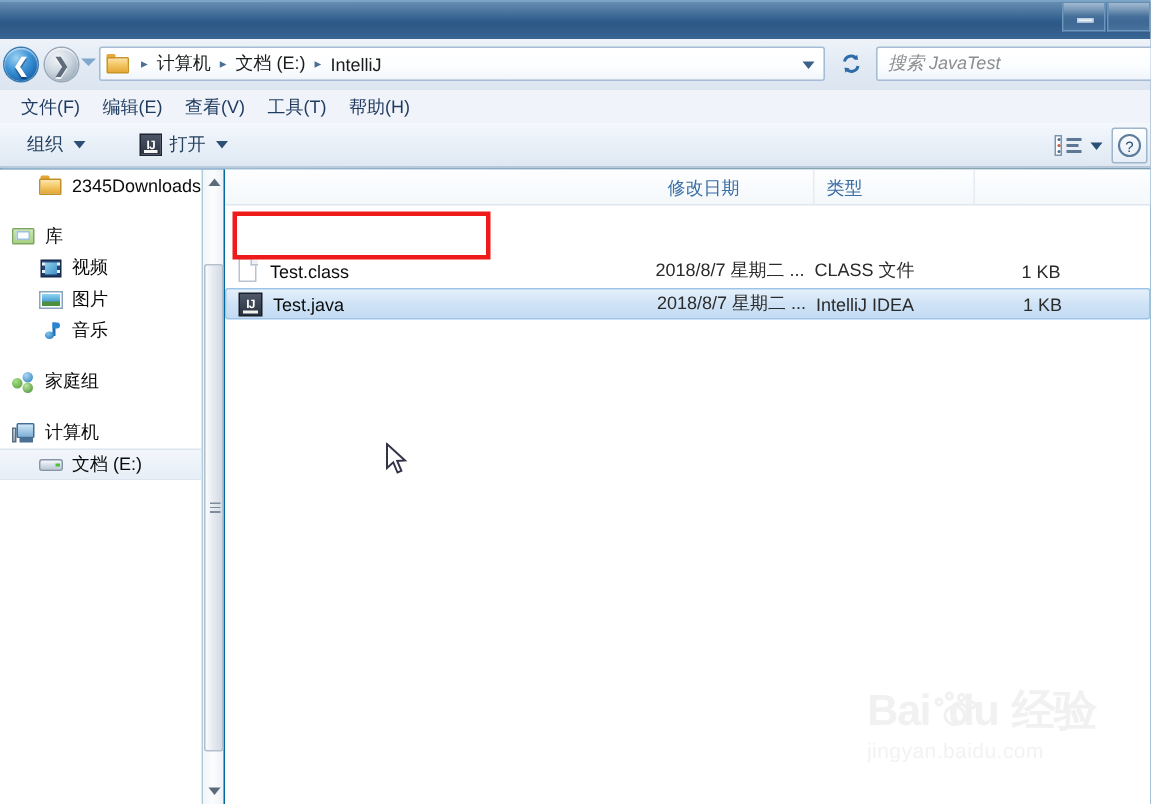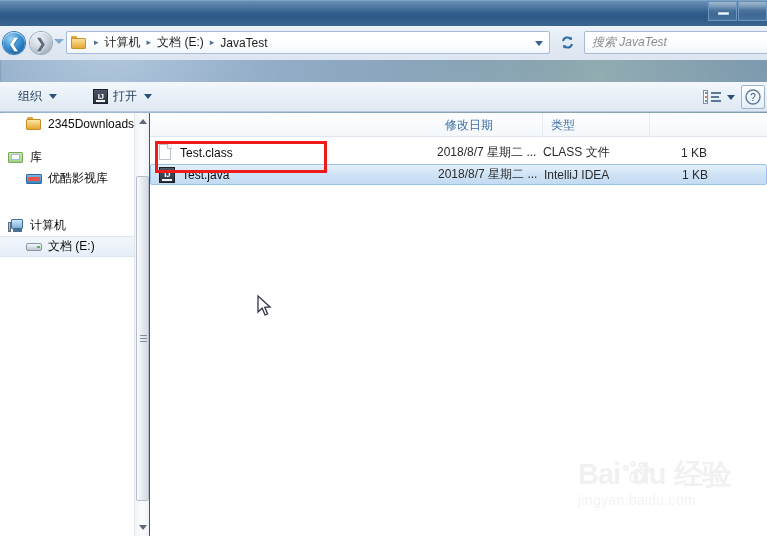--- a/index.html
+++ b/index.html
@@ -225,21 +225,21 @@
     width: 24px; height: 24px;
     border: 1px solid #9fb5cc;
     border-radius: 2px;
     background: linear-gradient(180deg, #fdfeff, #e6eef7);
     position: relative; overflow: hidden;
   }
 
   
   #content {
     position: absolute; left: 0; top: 113px; width: 767px; height: 423px;
-    background: #be185d;
+    background: #0369a1;
   }
 
   
   #sidebar {
     position: absolute; left: 0; top: 0; width: 134px; height: 423px;
     background: #ffffff;
     overflow: hidden;
   }
   .nav-row {
     display: flex; align-items: center;
@@ -408,21 +408,21 @@
     position: absolute; left: 131px; top: 1px;
     width: 0; height: 0;
     border-left: 4px solid transparent;
     border-right: 4px solid transparent;
     border-bottom: 5px solid #91a9c2;
   }
 
   .file-row {
     position: absolute; left: 0; width: 617px; height: 21px;
     display: flex; align-items: center;
-    font-size: 12px; color: #0c0c0c;
+    font-size: 12px; color: #0c0c0c; margin-top: 28px;
   }
   .file-row.selected {
     background: linear-gradient(180deg, #e5f0fa 0%, #cfe3f6 50%, #c3dbf3 100%);
     border: 1px solid #9cc4e8;
     border-radius: 2px;
   }
   .cell-name {
     position: absolute; left: 8px; display: flex; align-items: center; gap: 7px;
     white-space: nowrap;
   }
@@ -523,38 +523,45 @@
     <div id="crumb-box">
       <span id="crumb-folder-icon">
         <span class="tab"></span>
           <span class="body"></span>
       </span>
       <span class="crumb-sep">▸</span>
       <span class="crumb">计算机</span>
       <span class="crumb-sep">▸</span>
       <span class="crumb">文档 (E:)</span>
       <span class="crumb-sep">▸</span>
-      <span class="crumb">JavaTest</span>
+      <span class="crumb">IntelliJ</span>
       <span id="crumb-dropdown"></span>
     </div>
 
     <div id="refresh-btn">
       <svg width="15" height="15" viewBox="0 0 15 15">
         <path d="M3 6 A4.5 4.5 0 0 1 11 4.2" fill="none" stroke="#2d6ca8" stroke-width="2"></path>
         <path d="M11.5 1.5 L12 5 L8.6 4.3 Z" fill="#2d6ca8"></path>
         <path d="M12 9 A4.5 4.5 0 0 1 4 10.8" fill="none" stroke="#2d6ca8" stroke-width="2"></path>
         <path d="M3.5 13.5 L3 10 L6.4 10.7 Z" fill="#2d6ca8"></path>
       </svg>
     </div>
 
     <div id="search-box">
       <span id="search-placeholder">搜索 JavaTest</span>
     </div>
   </div>
 
+  <div id="menubar">
+    <span class="menu-item">文件(F)</span>
+    <span class="menu-item">编辑(E)</span>
+    <span class="menu-item">查看(V)</span>
+    <span class="menu-item">工具(T)</span>
+    <span class="menu-item">帮助(H)</span>
+  </div>
 
   <div id="toolbar">
     <div class="tb-btn" style="margin-left:8px">
       <span>组织</span>
       <span class="tb-caret"></span>
     </div>
     <div class="tb-btn" style="margin-left:16px">
       <span id="ij-icon">
         <span class="underline"></span>
       </span>
@@ -599,34 +606,62 @@
       <div class="nav-spacer"></div>
 
       <div class="nav-row group">
         <span class="ico ico-library">
           <span class="bk"></span>
             <span class="pg"></span>
         </span>
         <span class="nav-label">库</span>
       </div>
 
-
-
-
-
       <div class="nav-row child">
-        <span class="ico ico-youku">
+        <span class="ico ico-video">
           <span class="bd"></span>
-            <span class="strip"></span>
-        </span>
-        <span class="nav-label">优酷影视库</span>
-      </div>
+            <span class="scr"></span>
+          <span class="pf" style="left:2px;top:4px"></span>
+          <span class="pf" style="left:2px;top:9px"></span>
+          <span class="pf" style="left:12px;top:4px"></span>
+          <span class="pf" style="left:12px;top:9px"></span>
+        </span>
+        <span class="nav-label">视频</span>
+      </div>
+
+      <div class="nav-row child">
+        <span class="ico ico-pic">
+          <span class="fr"></span>
+            <span class="sky"></span>
+            <span class="hill"></span>
+        </span>
+        <span class="nav-label">图片</span>
+      </div>
+
+
+      <div class="nav-row child">
+        <span class="ico ico-music">
+          <span class="stem"></span>
+            <span class="flag"></span>
+            <span class="note"></span>
+        </span>
+        <span class="nav-label">音乐</span>
+      </div>
+
 
       <div class="nav-spacer"></div>
 
+      <div class="nav-row group">
+        <span class="ico ico-home">
+          <span class="c1"></span>
+            <span class="c2"></span>
+            <span class="c3"></span>
+        </span>
+        <span class="nav-label">家庭组</span>
+      </div>
 
       <div class="nav-spacer"></div>
 
       <div class="nav-row group">
         <span class="ico ico-comp">
           <span class="twr"></span>
             <span class="mon"></span>
             <span class="base"></span>
         </span>
         <span class="nav-label">计算机</span>

